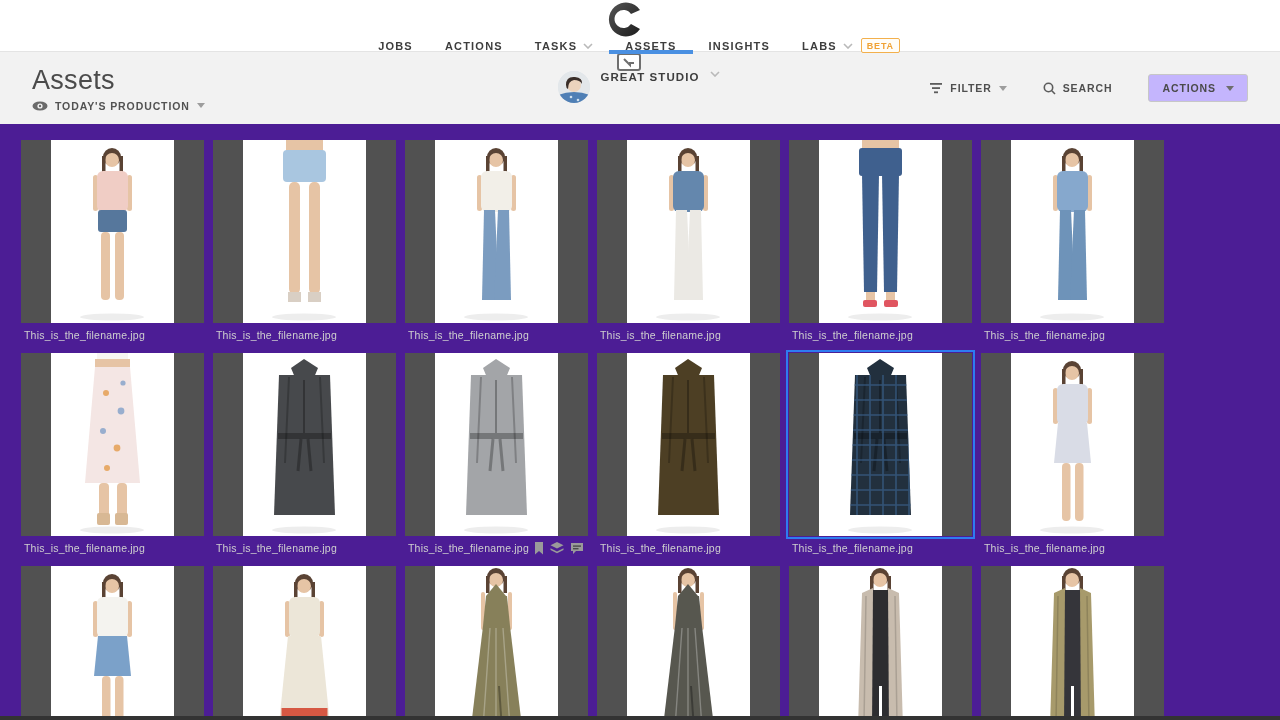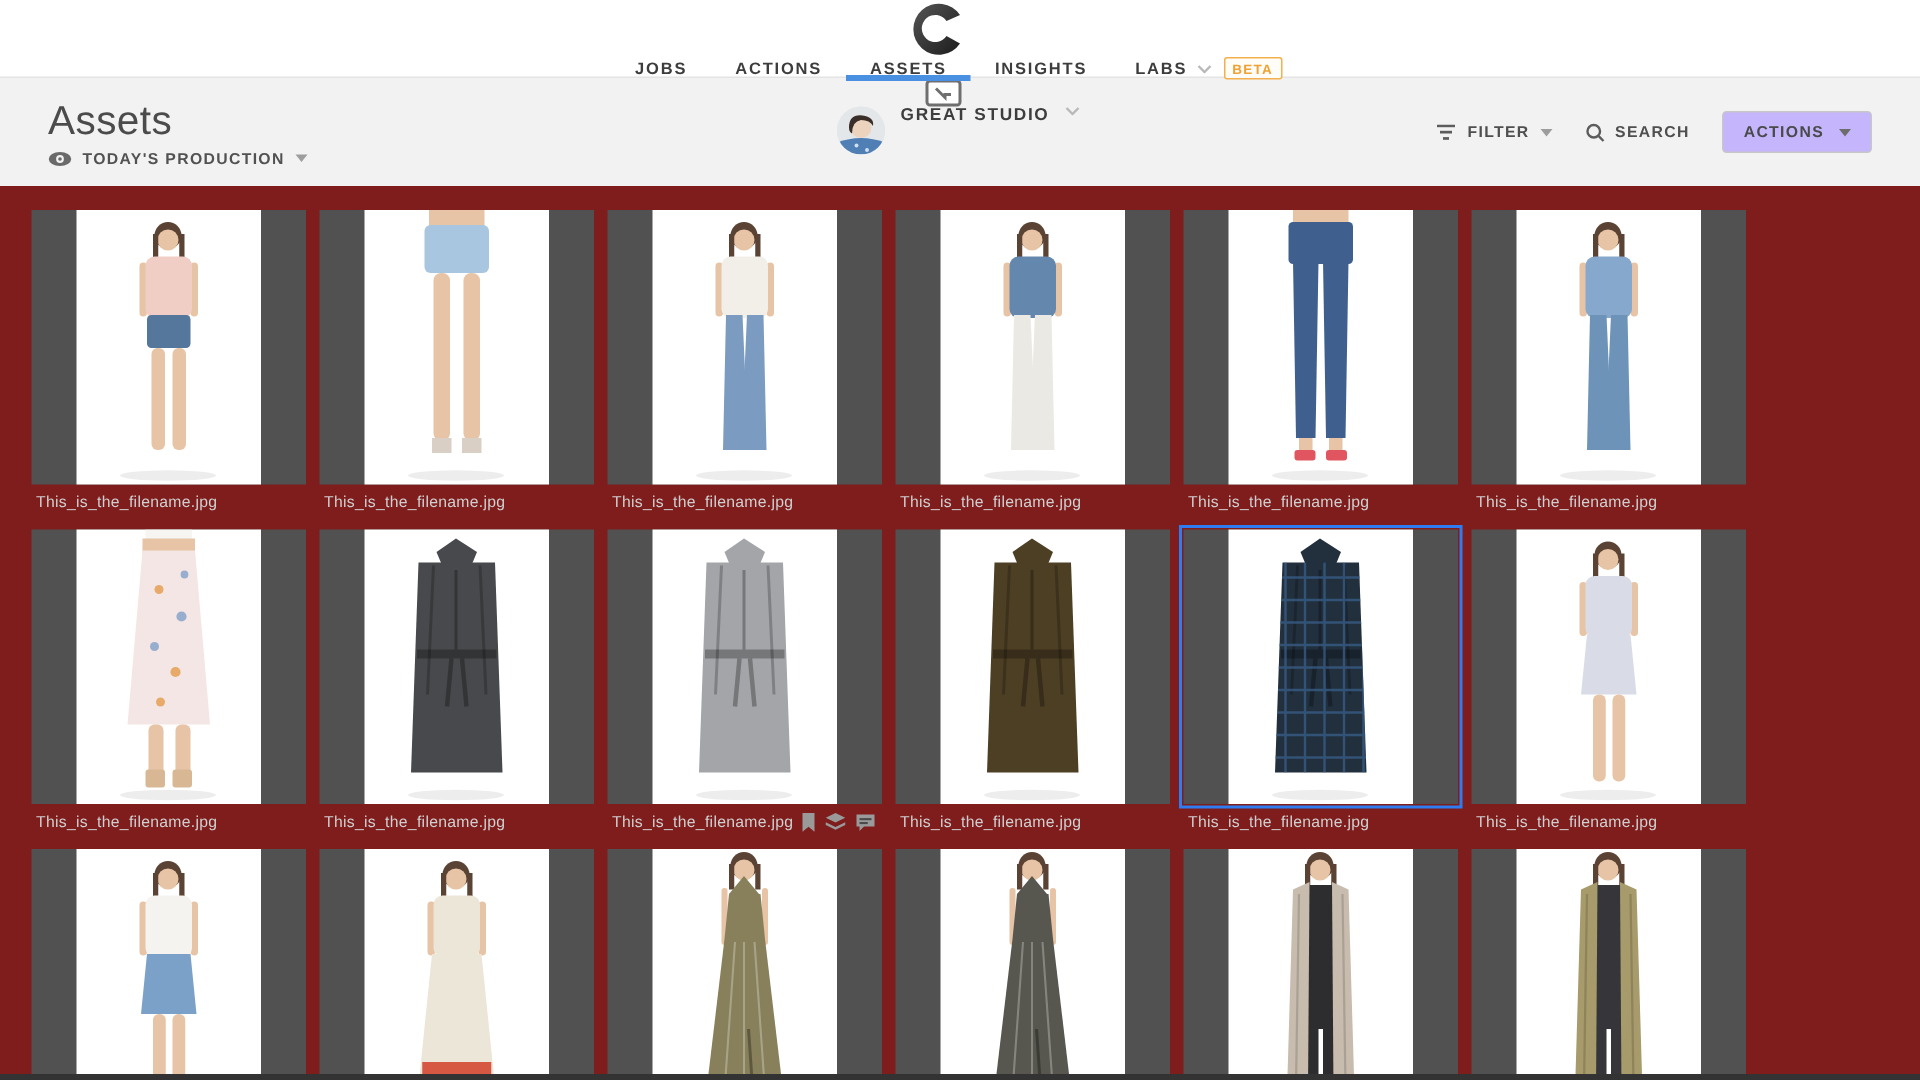--- a/index.html
+++ b/index.html
@@ -43,34 +43,34 @@
   
   .subheader{
     height:72px; background:#f2f2f2;
     display:flex; align-items:center; justify-content:space-between;
     padding:0 32px;
   }
   .sub-left{ display:flex; flex-direction:column; gap:4px; }
   .page-title{ font-size:27px; font-weight:300; color:#4b4b4b; letter-spacing:.3px; }
   .scope{ display:flex; align-items:center; gap:7px; cursor:pointer; }
   .scope-label{ font-size:10.5px; font-weight:700; letter-spacing:.9px; color:#525252; }
-  .sub-right{ display:flex; align-items:center; gap:22px; }
+  .sub-right{ display:flex; align-items:center; gap:36px; }
   .tool{ display:flex; align-items:center; gap:7px; cursor:pointer;
          font-size:10.5px; font-weight:700; letter-spacing:.9px; color:#4f4f4f; }
   .actions-btn{
     display:flex; align-items:center; gap:10px; cursor:pointer;
     border:1px solid #c7c7c7; border-radius:3px; background:#c4b5fd;
     padding:7px 13px; font-size:10.5px; font-weight:700; letter-spacing:.9px; color:#4a4a4a;
   }
   .tri-down{ width:0; height:0; border-left:4px solid transparent;
              border-right:4px solid transparent; border-top:5px solid #6d6d6d; }
   .tri-down.sm{ border-top-color:#9d9d9d; }
 
   
-  .content{ height:592px; background:#7f1d1d; padding:16px 0 0 21px; overflow:hidden; }
+  .content{ height:592px; background:#4c1d95; padding:16px 0 0 21px; overflow:hidden; }
   .grid{ display:grid; grid-template-columns:repeat(6,183px); gap:8px 9px; }
   .card{ width:183px; }
   .tile{
     width:183px; height:183px; background:#515151;
     display:flex; justify-content:center; cursor:pointer;
   }
   .tile.selected{ outline:2px solid #2e7cf0; outline-offset:1px; }
   .photo{ width:123px; height:183px; background:#fff; position:relative; }
   .photo svg{ position:absolute; inset:0; width:100%; height:100%; }
   .meta{
@@ -95,20 +95,26 @@
     </defs>
     <path d="M33 10 A17 17 0 1 0 33 29 L24 24 A9 9 0 1 1 24 14 Z" fill="url(#lg)"></path>
   </svg>
 
   <div class="nav-items" id="nav-items">
       <div class="nav-item">
         <span>JOBS</span>
       </div>
       <div class="nav-item">
         <span>ACTIONS</span>
+      </div>
+      <div class="nav-item">
+        <span>TASKS</span>
+        <svg class="chev" viewBox="0 0 10 6">
+          <polyline points="1,1 5,5 9,1"></polyline>
+        </svg>
       </div>
       <div class="nav-item active">
         <span>ASSETS</span>
       </div>
       <div class="nav-item">
         <span>INSIGHTS</span>
       </div>
       <div class="nav-item">
         <span>LABS</span>
         <svg class="chev" viewBox="0 0 10 6">

